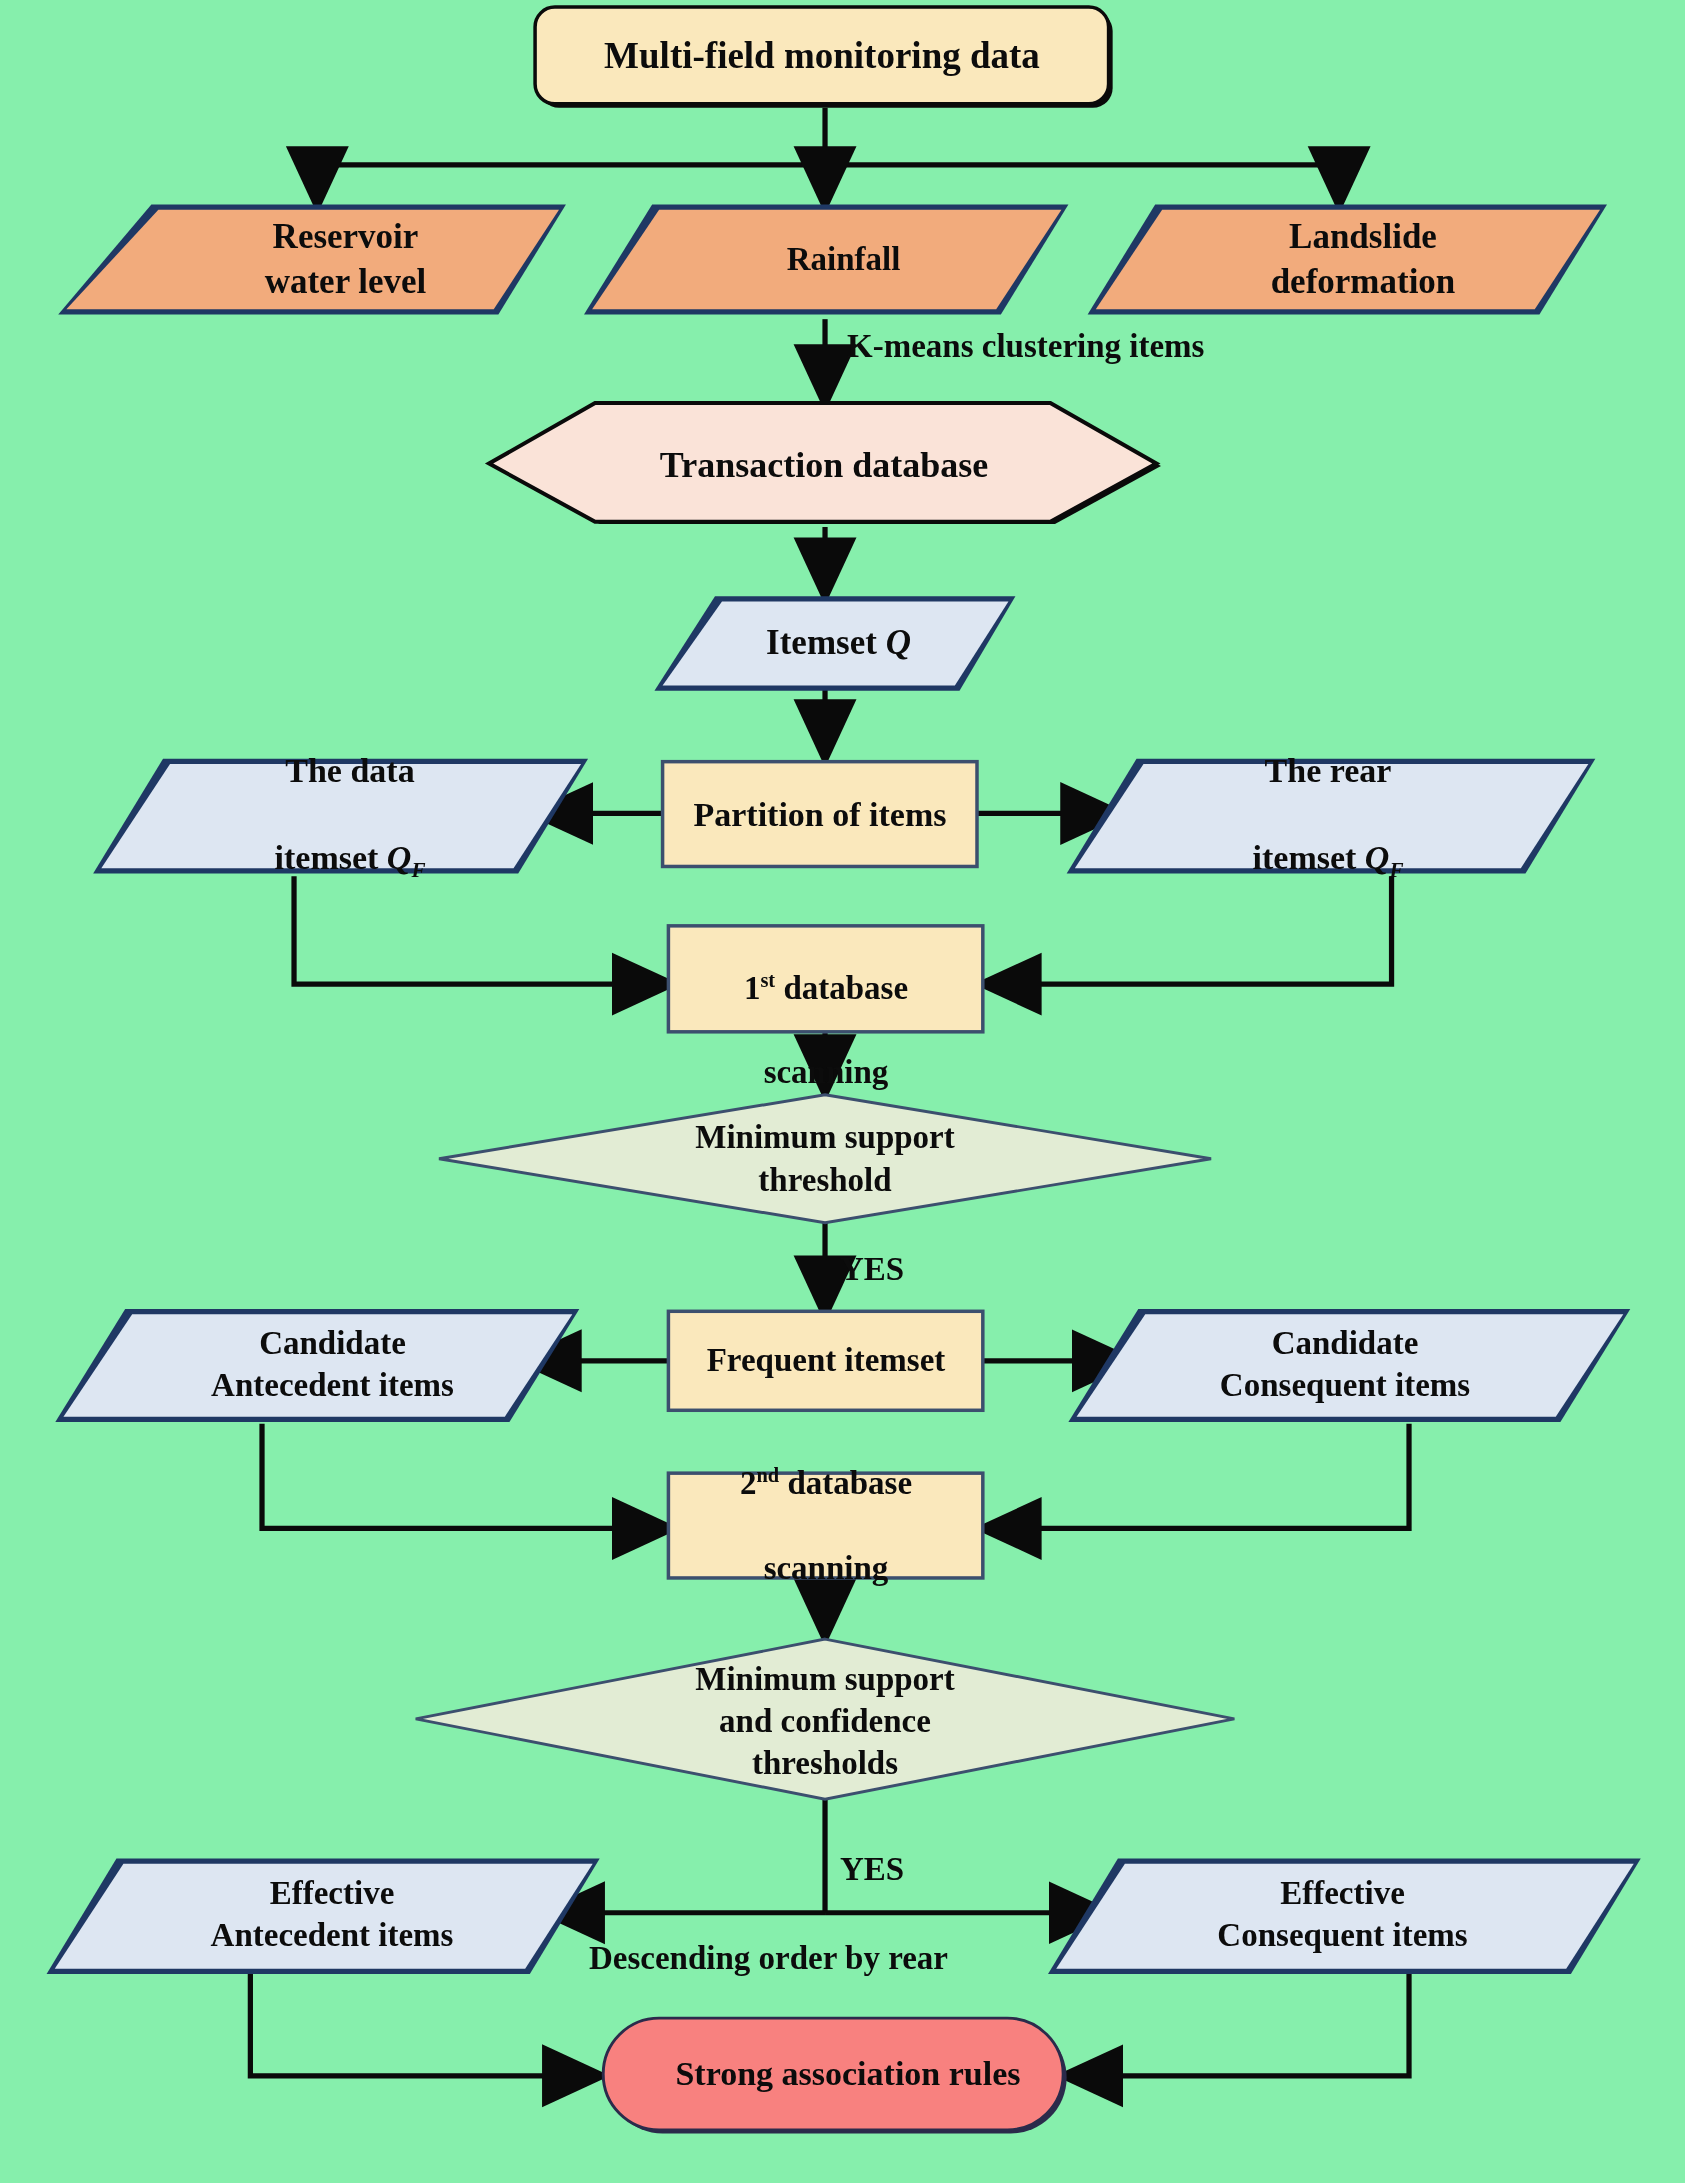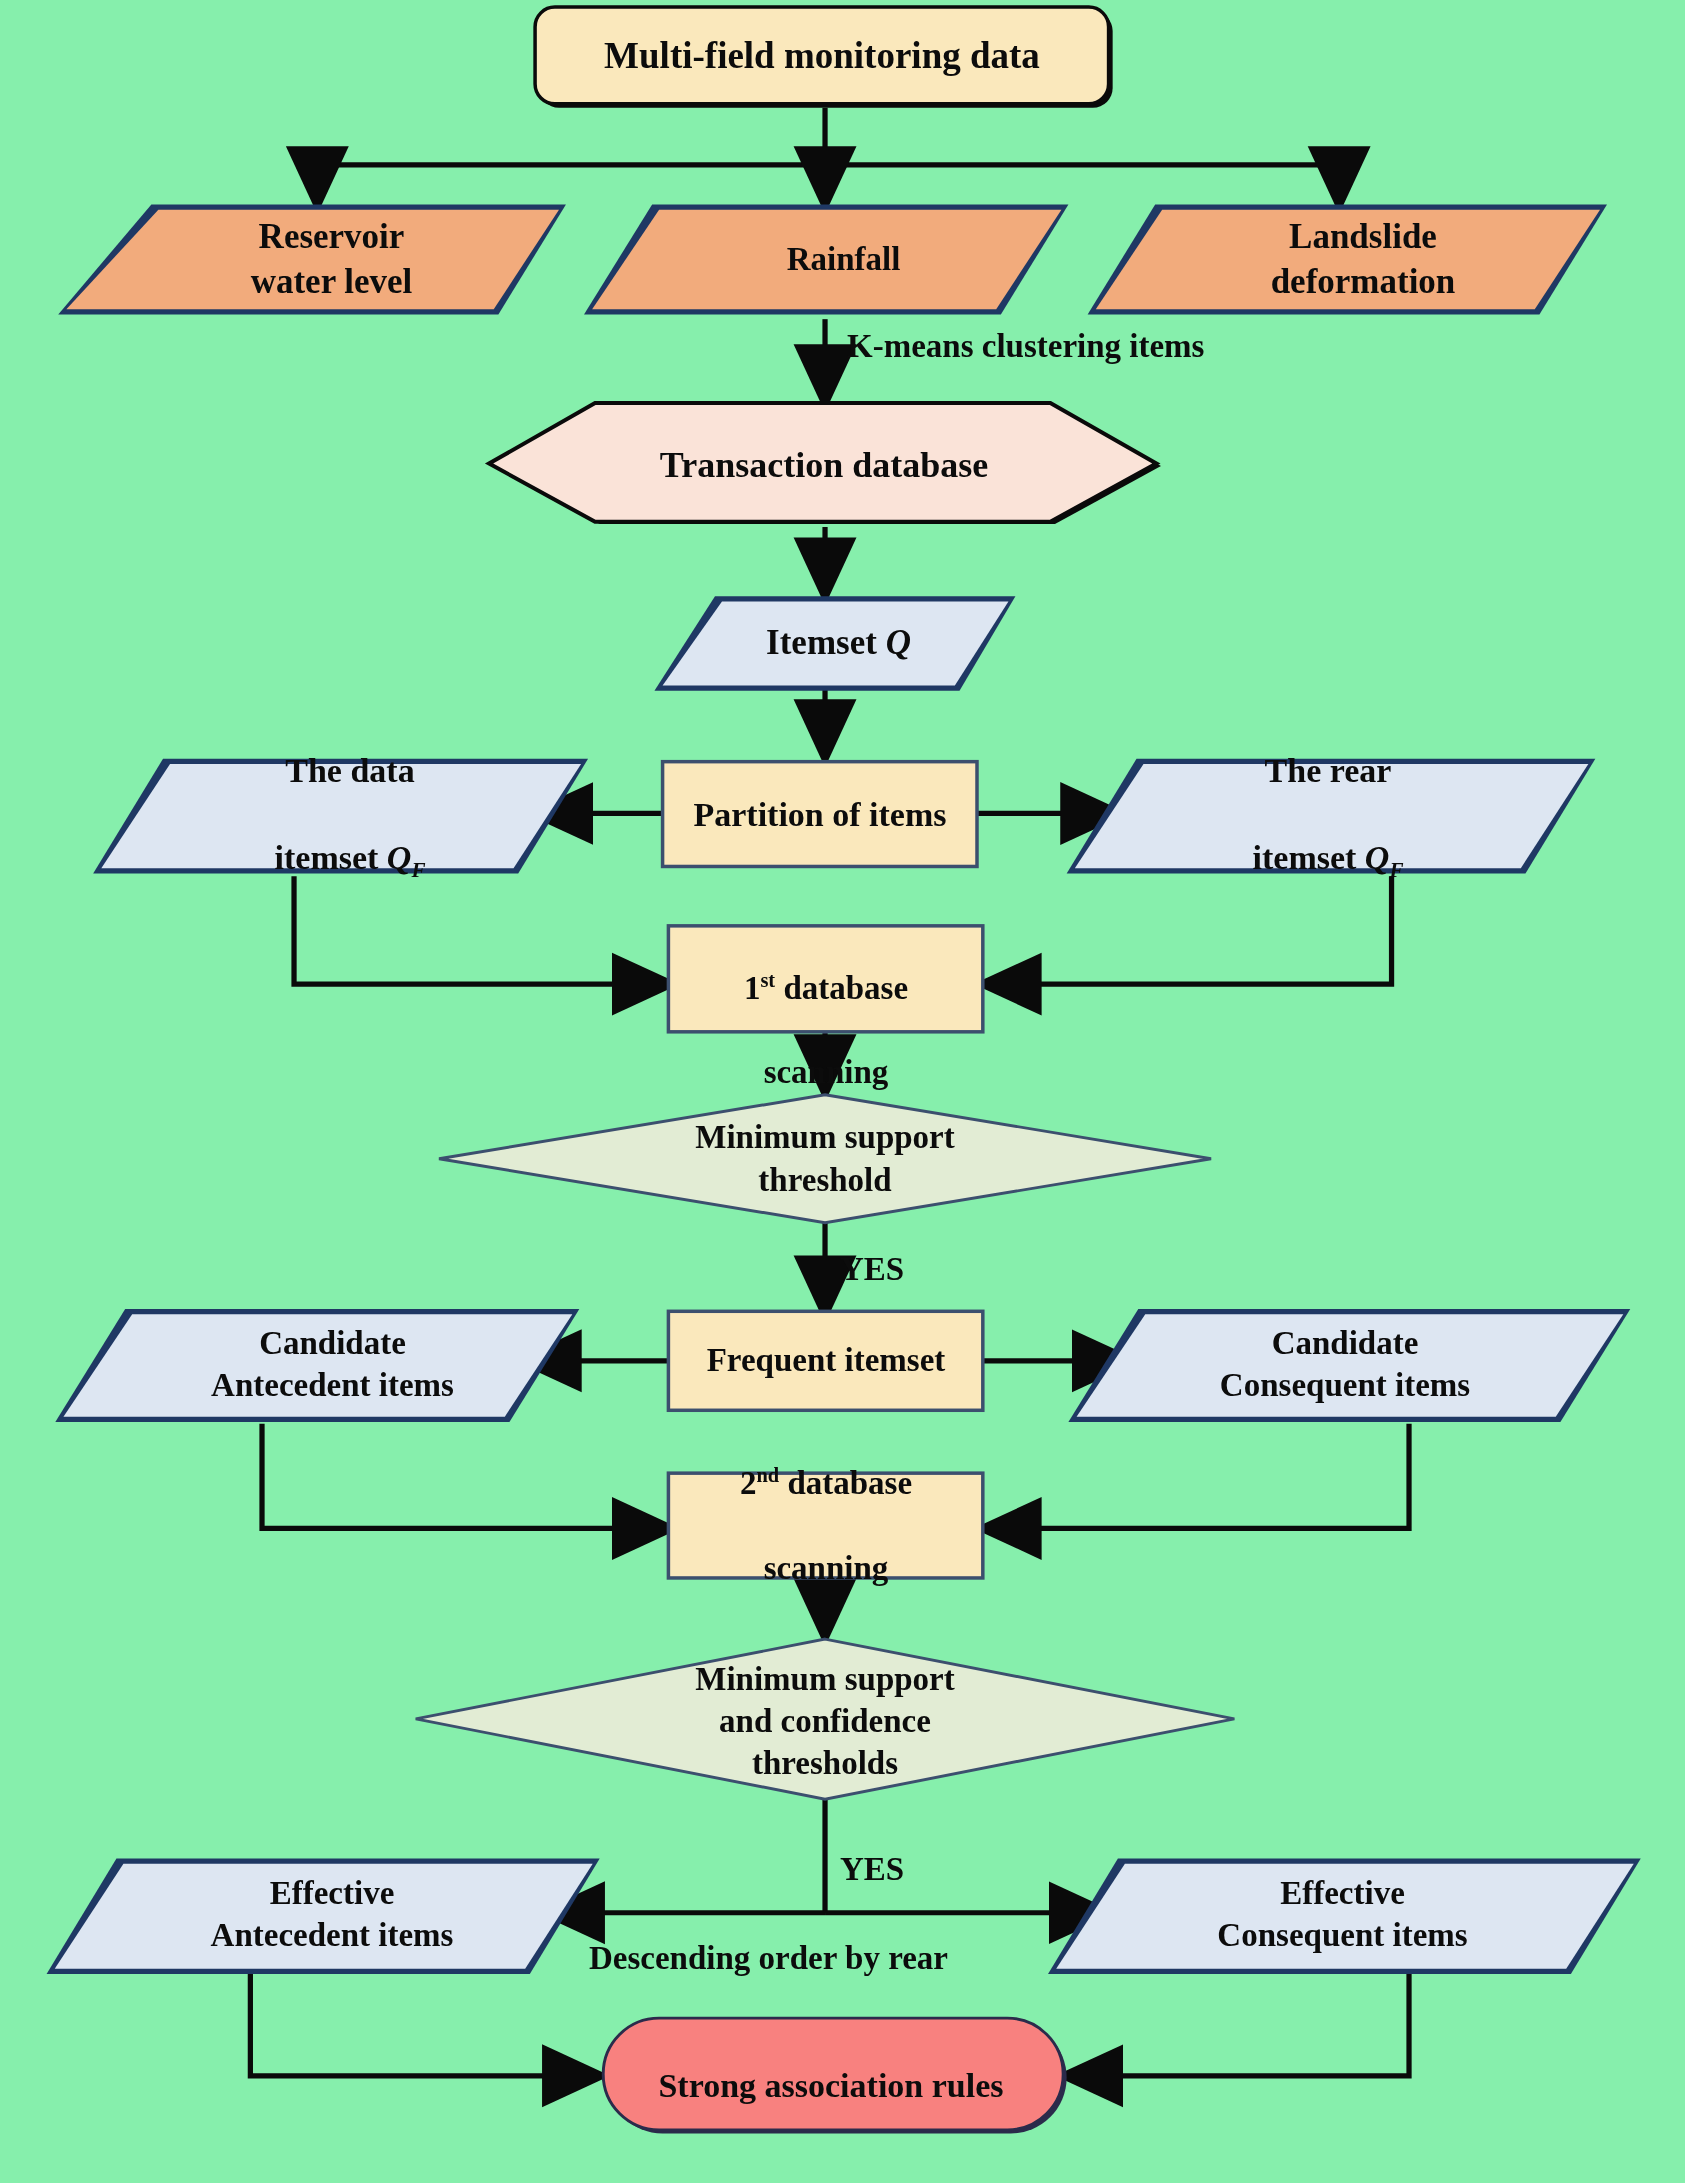--- a/index.html
+++ b/index.html
@@ -177,21 +177,21 @@
     </g>
 
     <g>
       <rect x="1042" y="3472" width="790" height="192" rx="96" ry="96" fill="#2b2b4b"></rect>
       <rect x="1036" y="3466" width="790" height="192" rx="96" ry="96" fill="#f8817f" stroke="#2b2b4b" stroke-width="5"></rect>
     </g>
   </svg>
 
   <div class="node-label" style="left:535px;top:7px;width:574px;height:97px;font-size:37px;">Multi-field monitoring data</div>
 
-  <div class="node-label" style="left:124px;top:207px;width:415px;height:105px;font-size:35px;">Reservoir
+  <div class="node-label" style="left:138px;top:207px;width:415px;height:105px;font-size:35px;">Reservoir
 water level</div>
 
   <div class="node-label" style="left:635px;top:207px;width:417px;height:105px;font-size:33px;">Rainfall</div>
 
   <div class="node-label" style="left:1136px;top:207px;width:454px;height:105px;font-size:35px;">Landslide
 deformation</div>
 
   <div class="node-label" style="left:687px;top:600px;width:303px;height:87px;font-size:35px;">
     <span><span>Itemset </span><span class="ital">Q</span></span>
   </div>
@@ -242,21 +242,21 @@
   <div class="node-label" style="left:592px;top:1648px;width:466px;height:146px;font-size:33px;">Minimum support
 and confidence
 thresholds</div>
 
   <div class="node-label" style="left:102px;top:1861px;width:460px;height:106px;font-size:33px;">Effective
 Antecedent items</div>
 
   <div class="node-label" style="left:1101px;top:1861px;width:483px;height:106px;font-size:33px;">Effective
 Consequent items</div>
 
-  <div class="node-label" style="left:601px;top:2018px;width:460px;height:112px;font-size:34px;margin-top:12px;">Strong association rules</div>
+  <div class="node-label" style="left:618px;top:2018px;width:460px;height:112px;font-size:34px;">Strong association rules</div>
 
   <div class="edge-label" style="left:847px;top:328px;font-size:33px;">K-means clustering items</div>
 
   <div class="edge-label" style="left:840px;top:1251px;font-size:33px;">YES</div>
 
   <div class="edge-label" style="left:840px;top:1851px;font-size:33px;">YES</div>
 
   <div class="edge-label" style="left:589px;top:1940px;font-size:33px;">Descending order by rear</div>
 
 </div>

